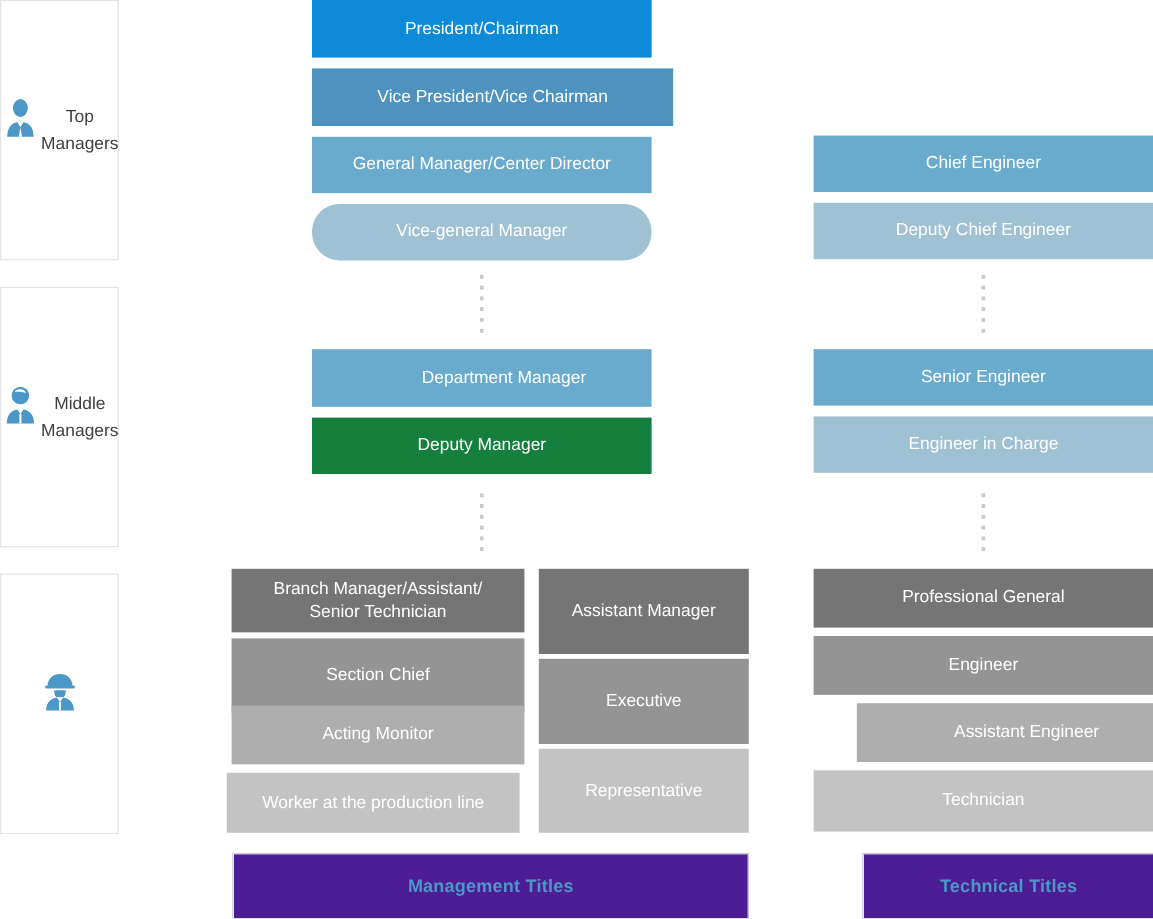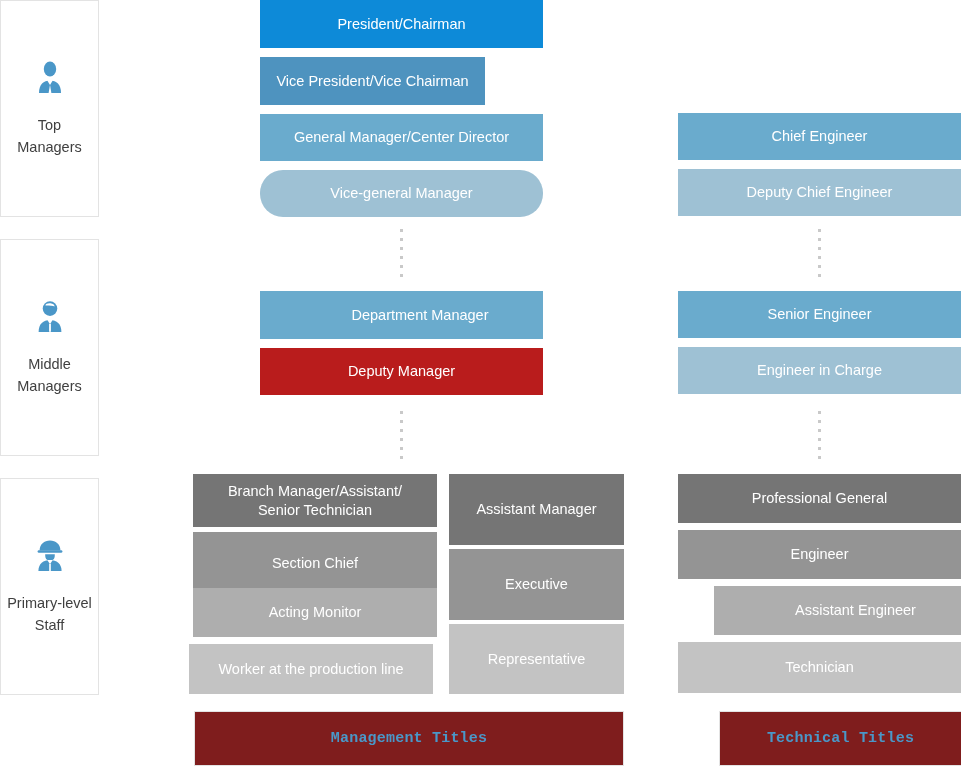--- a/index.html
+++ b/index.html
@@ -15,21 +15,21 @@
     width: 961px;
     height: 766px;
   }
 
   
   .level-card {
     position: absolute;
     border: 1px solid #e3e3e3;
     background: #ffffff;
     display: flex;
-    flex-direction: column;
+    flex-direction: row;
     align-items: center;
     justify-content: center;
   }
   .level-icon { margin-bottom: 16px; }
   .level-label {
     font-size: 14.5px;
     color: #404040;
     line-height: 22px;
     text-align: center;
     white-space: pre-line;
@@ -55,25 +55,24 @@
     width: 3px;
     background-image: linear-gradient(to bottom, #c9c9c9 0px, #c9c9c9 3px, rgba(0,0,0,0) 3px, rgba(0,0,0,0) 9px);
     background-size: 3px 9px;
     background-repeat: repeat-y;
   }
 
   
   .legend {
     position: absolute;
     border: 1px solid #e3e3e3;
-    background: #7f1d1d;
+    background: #4c1d95;
     display: flex;
     align-items: center;
     justify-content: center;
-    font-family: Liberation Mono, monospace;
   }
   .legend-label {
     font-size: 15px;
     font-weight: bold;
     color: #4a97c8;
     letter-spacing: .2px;
   }
 </style>
 </head>
 <body>
@@ -103,39 +102,37 @@
       </div>
       <div class="level-card" style="left: 0px; top: 478px; width: 99px; height: 217px;">
         <div class="level-icon"><svg width="34" height="34" viewBox="0 0 34 34">
             <path d="M6.6 12.6 C6.6 6.4 11.2 2.6 17 2.6 C22.8 2.6 27.4 6.4 27.4 12.6 Z" fill="#4a97c8"></path>
             <rect x="4.6" y="12.2" width="24.8" height="2.6" rx="1.3" fill="#4a97c8"></rect>
             <path d="M12.2 16.2 C12.2 20.4 13 22.4 17 22.4 C21 22.4 21.8 20.4 21.8 16.2 Z" fill="#4a97c8"></path>
             <path d="M5.4 33 C5.4 25.6 10.4 22 17 22 C23.6 22 28.6 25.6 28.6 33 Z" fill="#4a97c8"></path>
             <path d="M14.3 22 L17 26.2 L19.7 22 Z" fill="#ffffff"></path>
             <rect x="16.2" y="26" width="1.6" height="7" fill="#ffffff"></rect>
           </svg></div>
-        <div class="level-label">Primary-level
-Staff</div>
       </div>
     </div>
   <div id="connectors-layer">
       <div class="dots" style="left: 400px; top: 229px; height: 50px;"></div>
       <div class="dots" style="left: 818px; top: 229px; height: 50px;"></div>
       <div class="dots" style="left: 400px; top: 411px; height: 50px;"></div>
       <div class="dots" style="left: 818px; top: 411px; height: 50px;"></div>
     </div>
   <div id="boxes-layer">
       <div class="box" style="left: 260px; top: 0px; width: 283px; height: 48px; background: rgb(13, 138, 216);">President/Chairman</div>
-      <div class="box" style="left: 260px; top: 57px; width: 225px; height: 48px; background: rgb(78, 147, 191);">Vice President/Vice Chairman</div>
+      <div class="box" style="left: 260px; top: 57px; width: 301px; height: 48px; background: rgb(78, 147, 191);">Vice President/Vice Chairman</div>
       <div class="box" style="left: 260px; top: 114px; width: 283px; height: 47px; background: rgb(106, 171, 205);">General Manager/Center Director</div>
       <div class="box" style="left: 260px; top: 170px; width: 283px; height: 47px; background: rgb(158, 193, 212); border-radius: 23px;">Vice-general Manager</div>
       <div class="box" style="left: 678px; top: 113px; width: 283px; height: 47px; background: rgb(106, 171, 205);">Chief Engineer</div>
       <div class="box" style="left: 678px; top: 169px; width: 283px; height: 47px; background: rgb(158, 193, 212);">Deputy Chief Engineer</div>
       <div class="box" style="left: 260px; top: 291px; width: 283px; height: 48px; background: rgb(106, 171, 205); padding-left: 43px;">Department Manager</div>
-      <div class="box" style="left: 260px; top: 348px; width: 283px; height: 47px; background: #b91c1c; text-align: center;">Deputy Manager</div>
+      <div class="box" style="left: 260px; top: 348px; width: 283px; height: 47px; background: #15803d; text-align: center;">Deputy Manager</div>
       <div class="box" style="left: 678px; top: 291px; width: 283px; height: 47px; background: rgb(106, 171, 205);">Senior Engineer</div>
       <div class="box" style="left: 678px; top: 347px; width: 283px; height: 47px; background: rgb(158, 193, 212);">Engineer in Charge</div>
       <div class="box" style="left: 193px; top: 474px; width: 244px; height: 53px; background: rgb(117, 117, 117);">Branch Manager/Assistant/
 Senior Technician</div>
       <div class="box" style="left: 193px; top: 532px; width: 244px; height: 62px; background: rgb(148, 148, 148);">Section Chief</div>
       <div class="box" style="left: 193px; top: 588px; width: 244px; height: 49px; background: rgb(174, 174, 174);">Acting Monitor</div>
       <div class="box" style="left: 189px; top: 644px; width: 244px; height: 50px; background: rgb(195, 195, 195);">Worker at the production line</div>
       <div class="box" style="left: 449px; top: 474px; width: 175px; height: 71px; background: rgb(117, 117, 117);">Assistant Manager</div>
       <div class="box" style="left: 449px; top: 549px; width: 175px; height: 71px; background: rgb(148, 148, 148);">Executive</div>
       <div class="box" style="left: 449px; top: 624px; width: 175px; height: 70px; background: rgb(195, 195, 195);">Representative</div>

